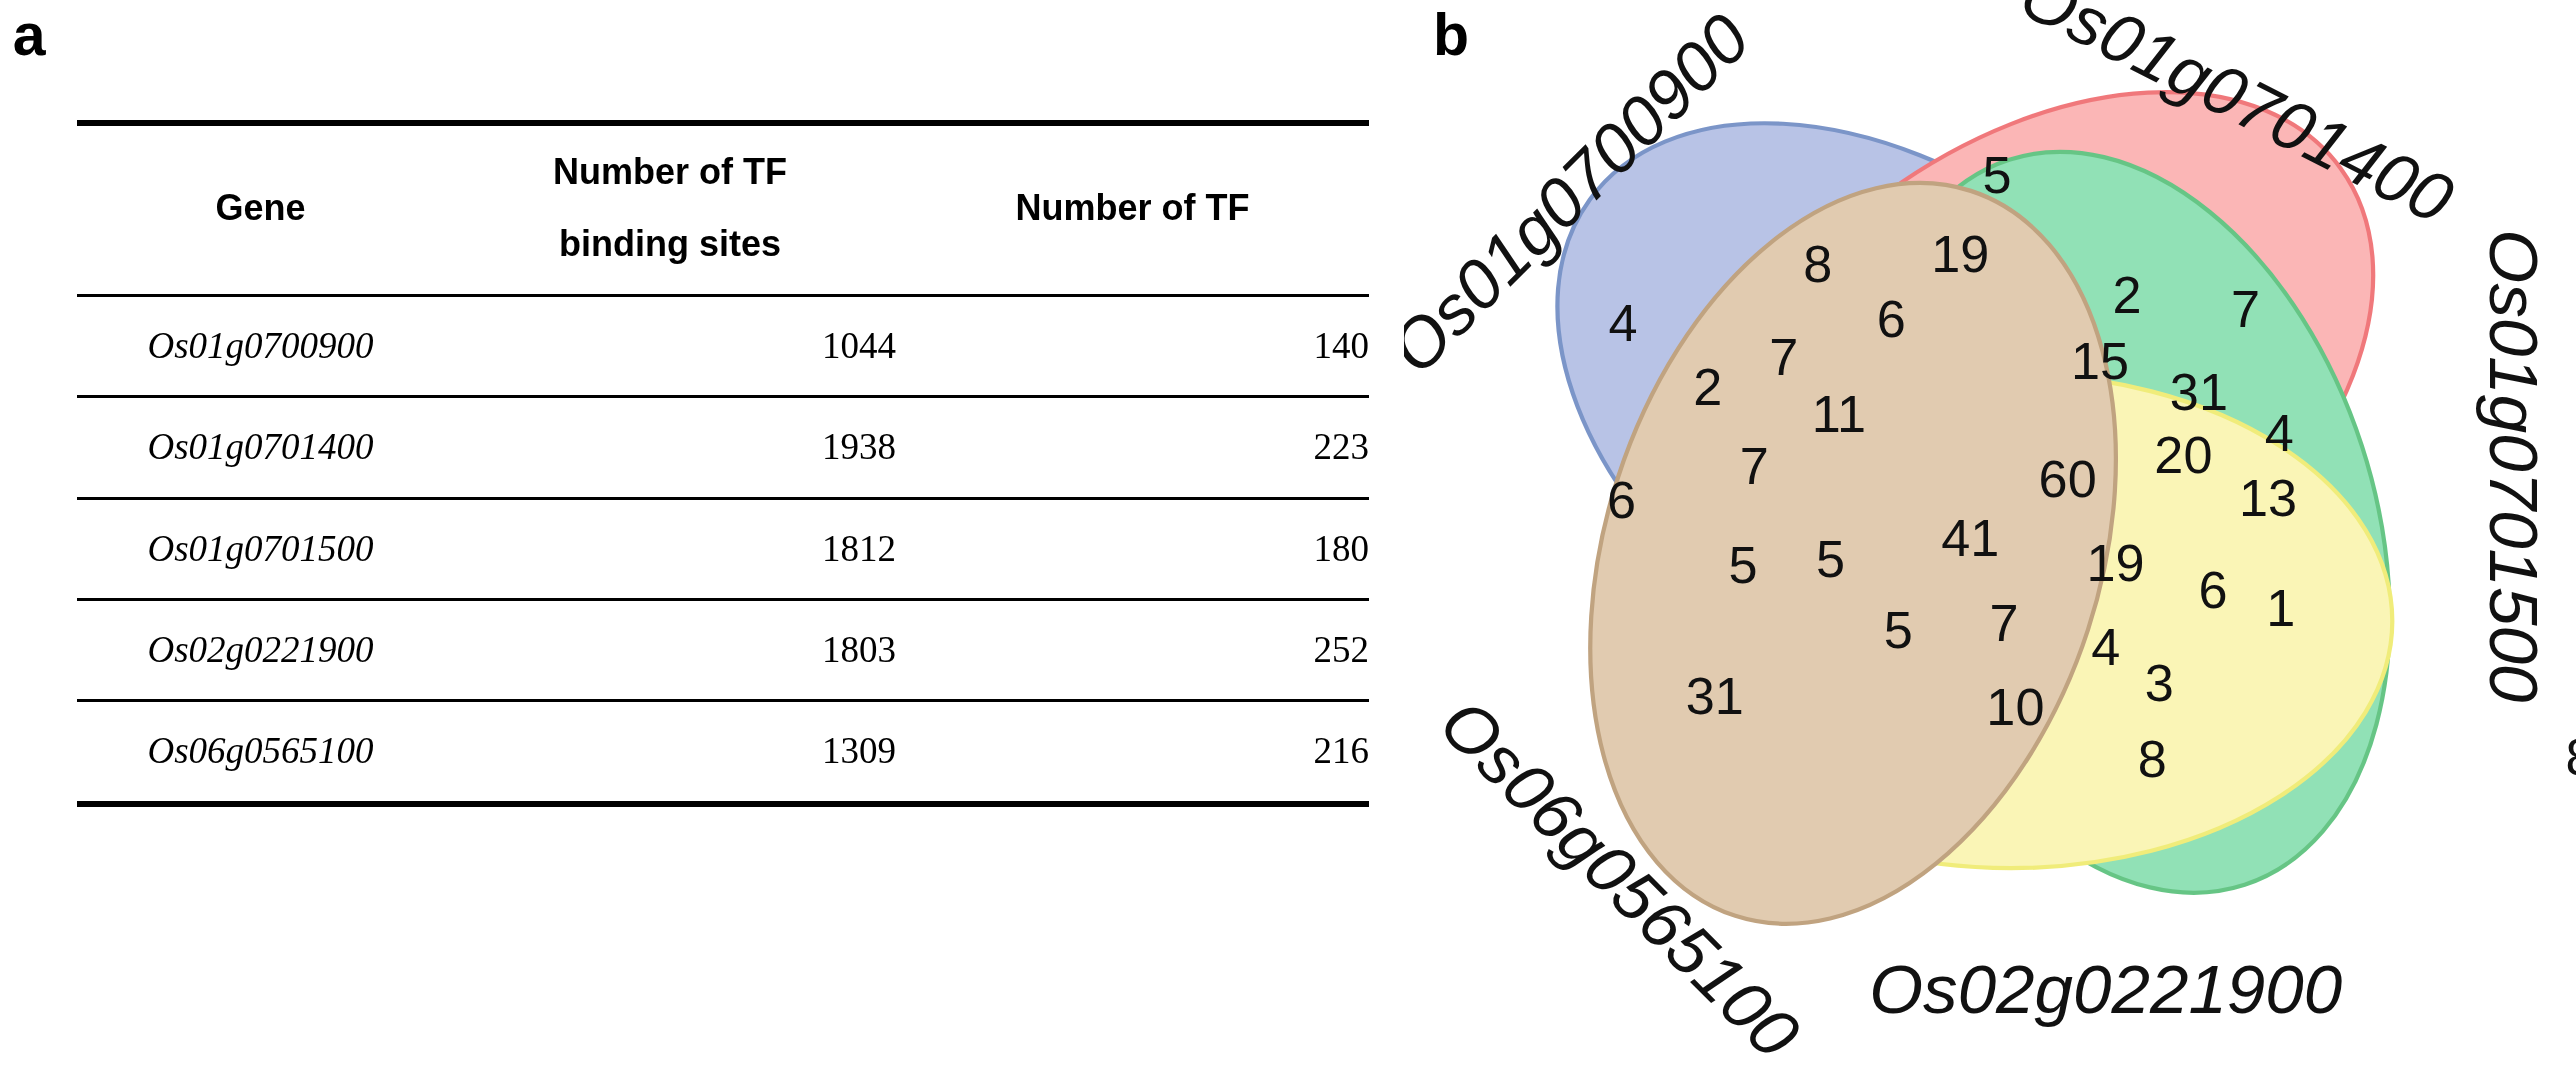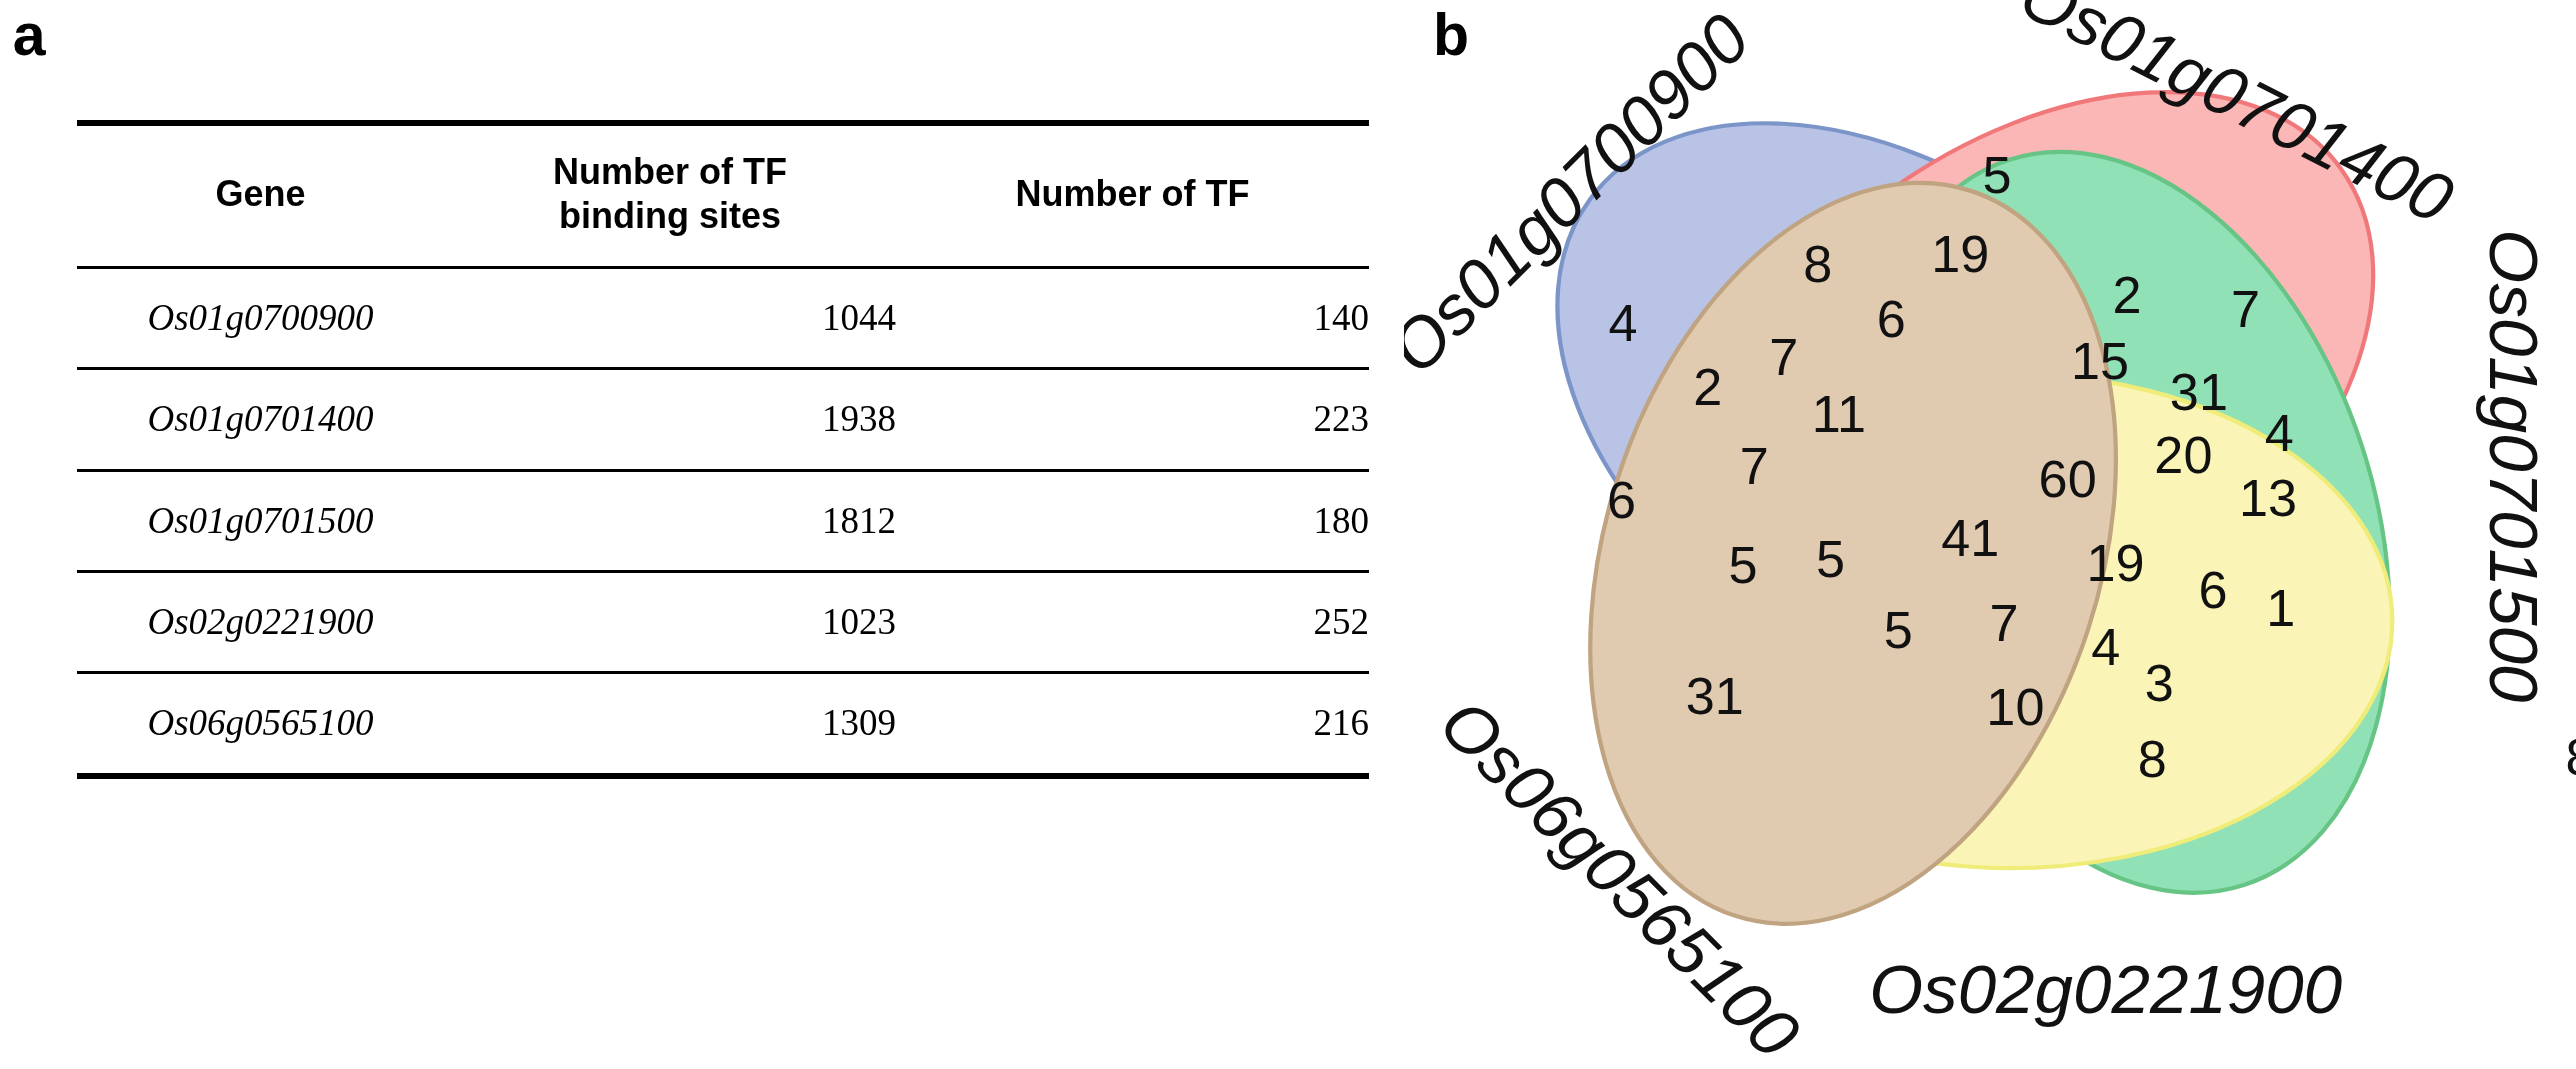--- a/index.html
+++ b/index.html
@@ -70,21 +70,21 @@
     border-bottom: 3.5px solid #000000;
     vertical-align: middle;
   }
   table.tf-table tbody tr:last-child td {
     border-bottom: 6.4px solid #000000;
   }
   table.tf-table tbody td.gene-cell {
     font-style: italic;
     text-align: center;
   }
-  .hdr-line2 { display: block; }
+  .hdr-line2 { display: block; margin-top: 28px; }
 
   
   #panel-b {
     position: absolute;
     left: 1404px;
     top: 0px;
     width: 1172px;
     height: 1070px;
   }
   #venn-svg {
@@ -145,21 +145,21 @@
           <td>1938</td>
           <td>223</td>
         </tr>
         <tr>
           <td class="gene-cell">Os01g0701500</td>
           <td>1812</td>
           <td>180</td>
         </tr>
         <tr>
           <td class="gene-cell">Os02g0221900</td>
-          <td>1023</td>
+          <td>1803</td>
           <td>252</td>
         </tr>
         <tr>
           <td class="gene-cell">Os06g0565100</td>
           <td>1309</td>
           <td>216</td>
         </tr>
       </tbody>
     </table>
   </div>

